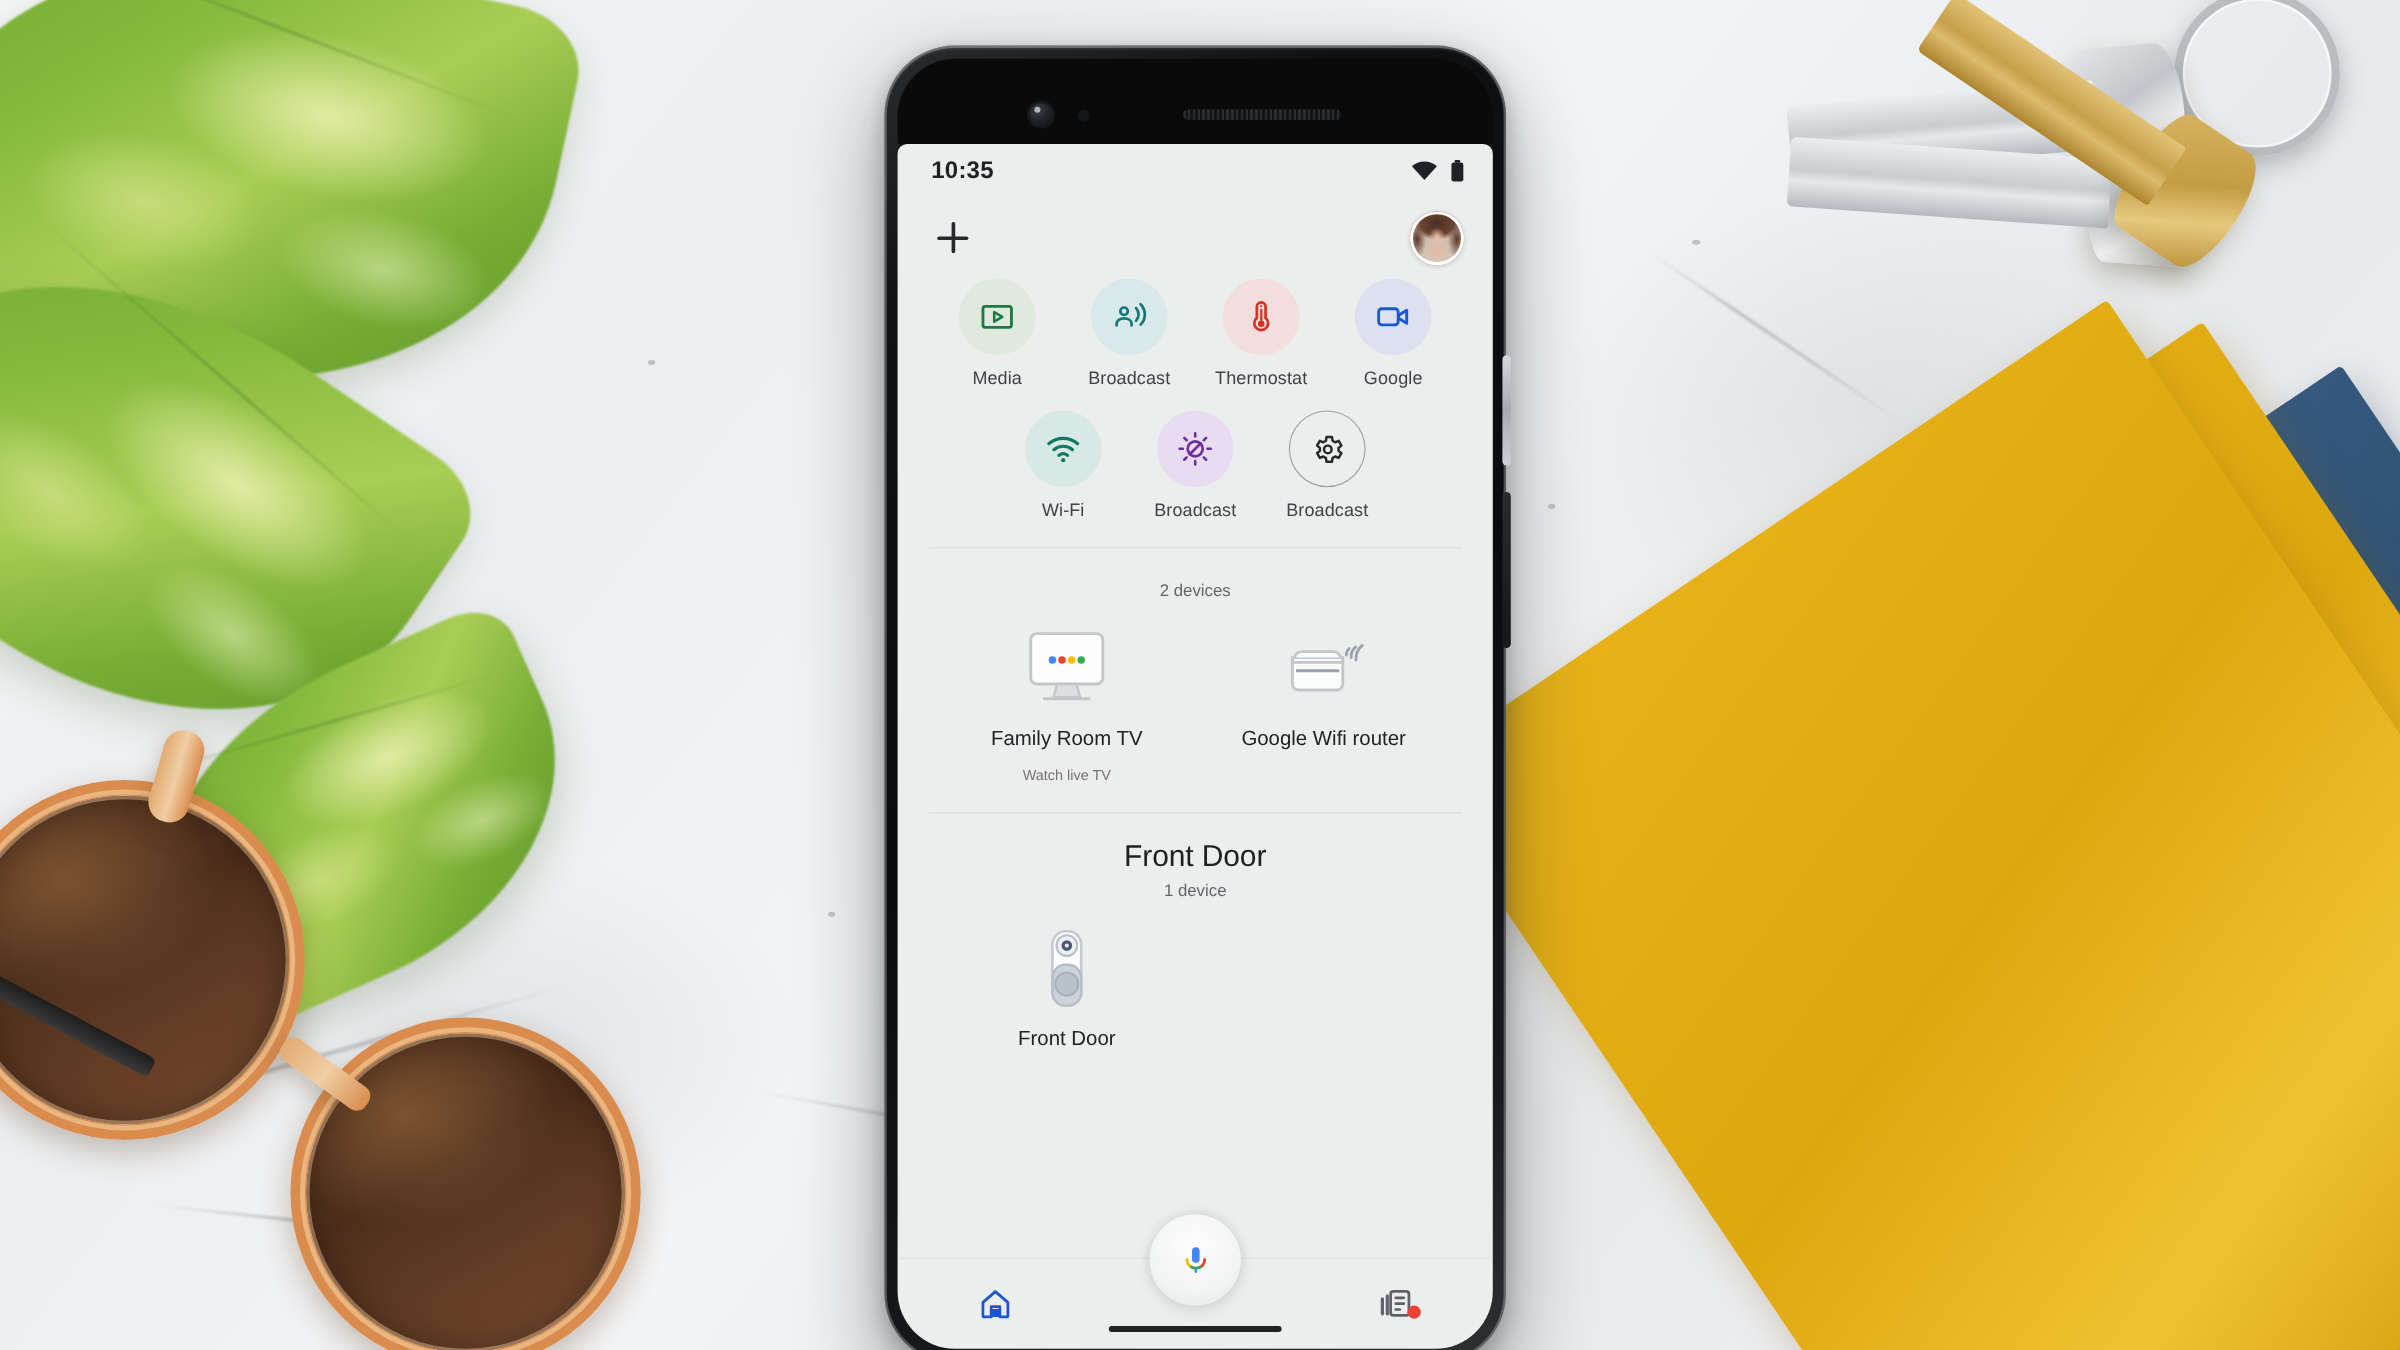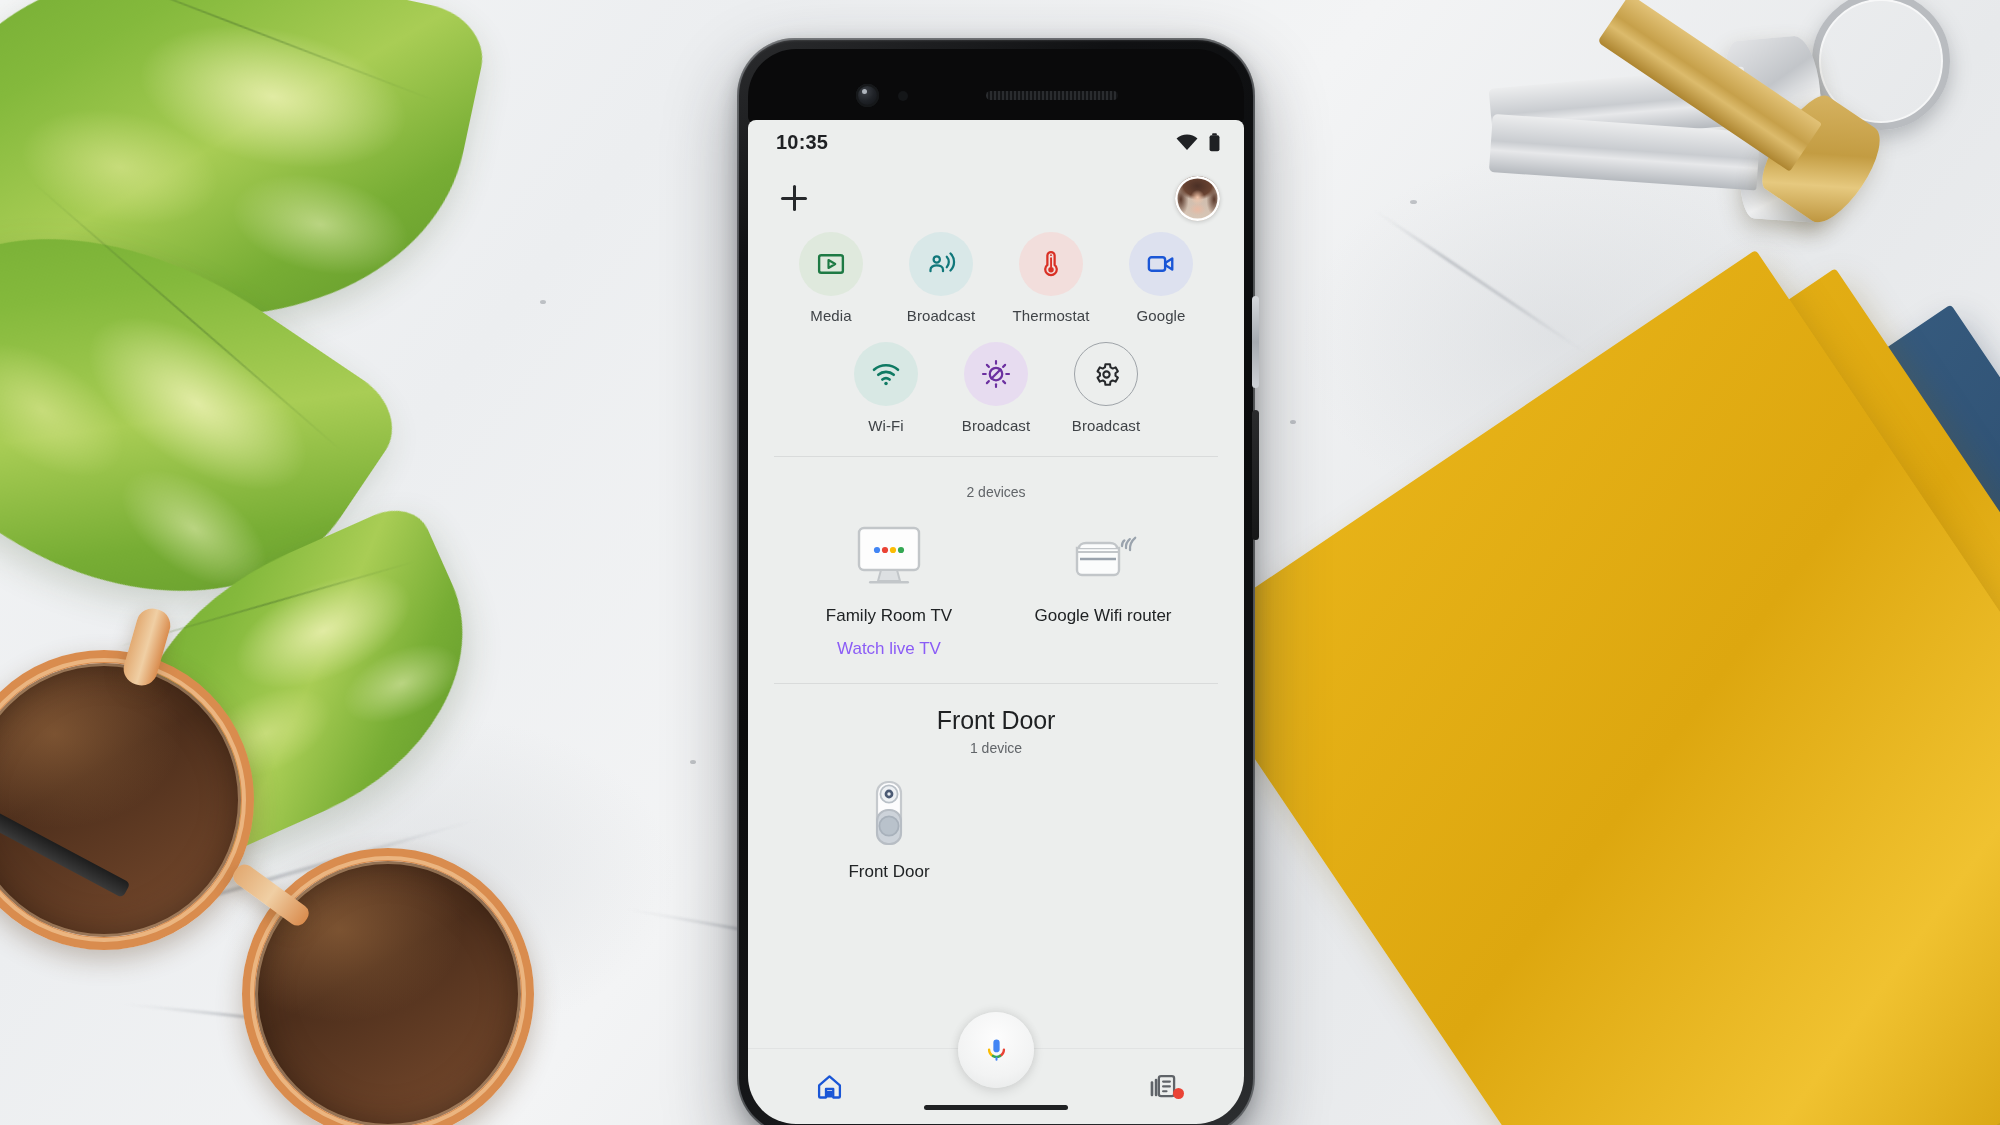--- a/index.html
+++ b/index.html
@@ -207,21 +207,21 @@
   .divider { height:1px; background:#d9dbdb; margin:22px 26px 0; }
 
   .room { padding-top:22px; }
   .room-name { text-align:center; font-size:25px; color:#1e2022; font-weight:400; letter-spacing:-.1px; }
   .room-count { text-align:center; font-size:14px; color:#616569; margin-top:5px; }
 
   .device-grid { display:flex; padding:24px 34px 0; }
   .device { width:50%; display:flex; flex-direction:column; align-items:center; cursor:pointer; }
   .device-art { height:68px; display:flex; align-items:flex-end; justify-content:center; }
   .device-name { margin-top:14px; font-size:17px; color:#202325; text-align:center; white-space:nowrap; }
-  .device-action { margin-top:13px; font-size:17px; color:#8b5cf6; cursor:pointer;text-align:center; }
+  .device-action { margin-top:13px; font-size:12px; color:#737373; cursor:pointer;text-align:center; }
 
   
   #bottom-wrap { flex:none; position:relative; }
   #assistant-fab {
     position:absolute; left:50%; transform:translateX(-50%);
     top:-36px; width:76px; height:76px; border-radius:50%;
     background:radial-gradient(circle at 50% 34%, #fdfdfd 0%, #f2f3f3 62%, #e4e6e6 100%);
     box-shadow: 0 -2px 10px rgba(0,0,0,.07), 0 4px 12px rgba(0,0,0,.10);
     display:flex; align-items:center; justify-content:center;
     cursor:pointer;

